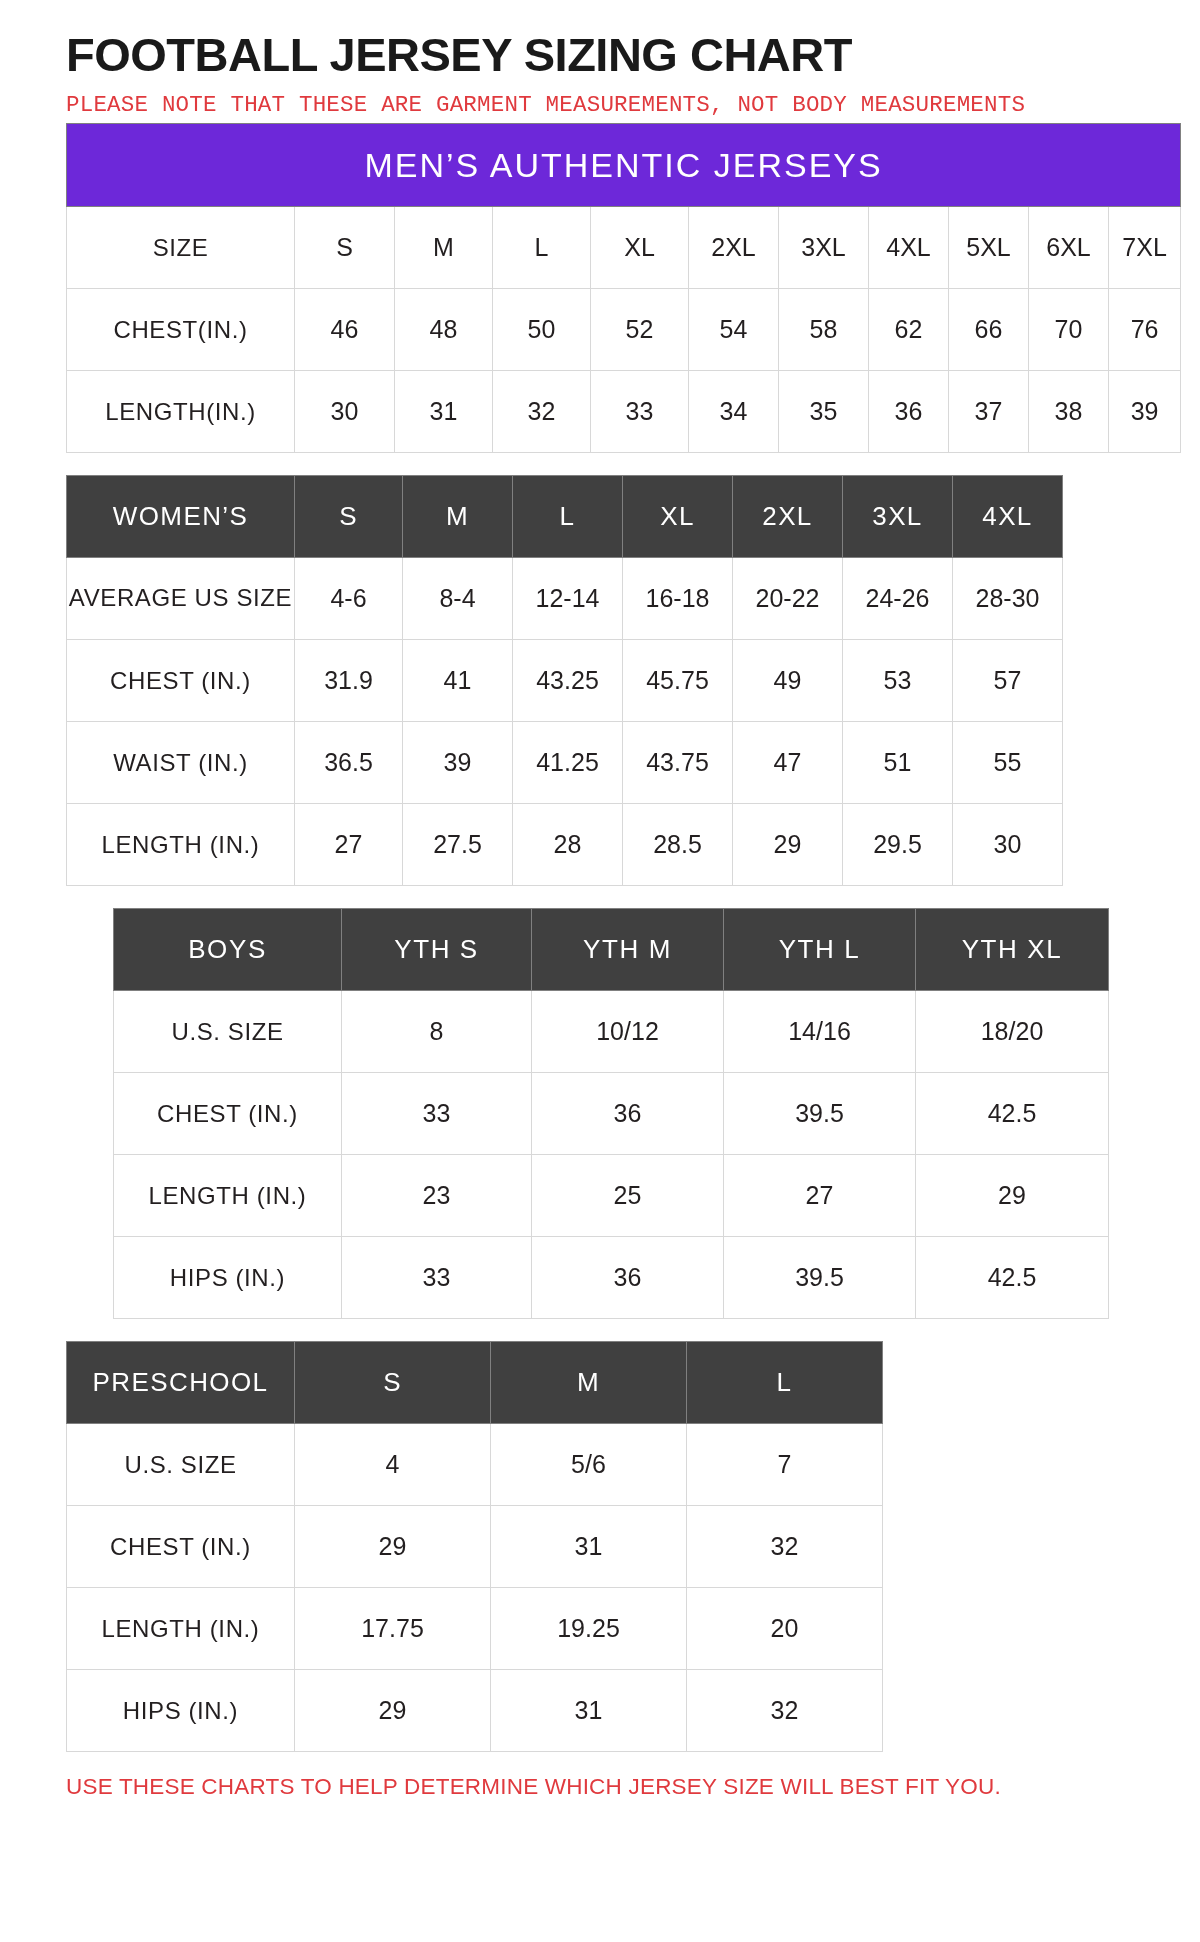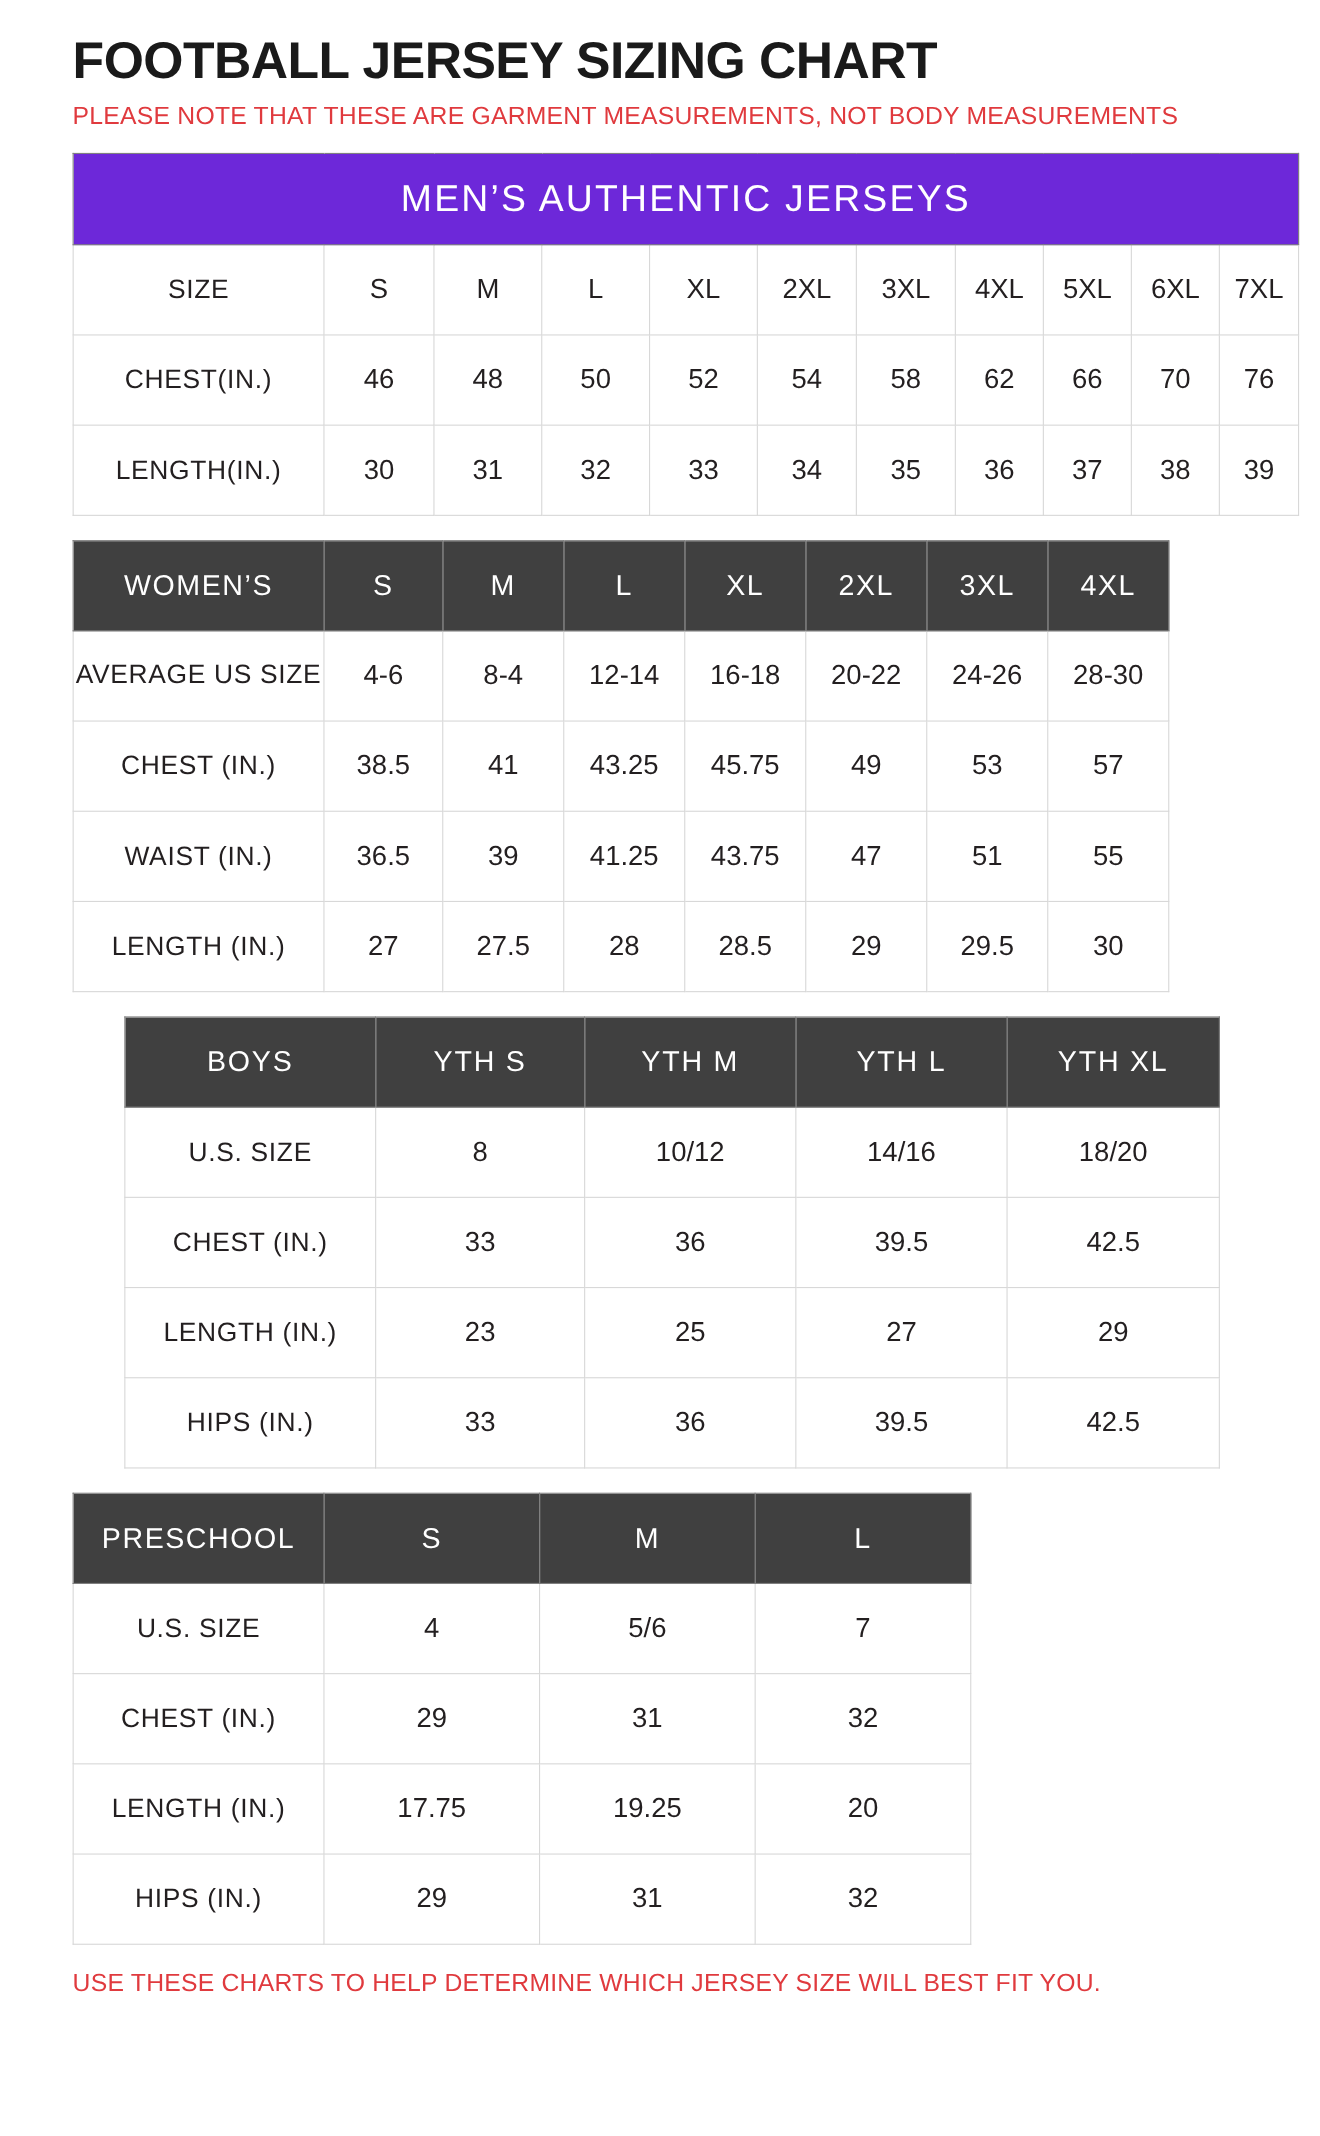--- a/index.html
+++ b/index.html
@@ -26,22 +26,23 @@
     line-height: 1.05;
     margin: 8px 0 12px 0;
     color: #1a1a1a;
     font-family: "Liberation Sans", sans-serif;
   }
   .doc-note {
     color: #e03a3e;
     font-size: 22.5px;
     line-height: 1.32;
     letter-spacing: 0.2px;
-    margin: 0 0 18px 0;
+    margin: 0 0 2px 0;
     max-width: 1100px;
+    font-family: Liberation Mono, monospace;
   }
   table.sz {
     border-collapse: collapse;
     table-layout: fixed;
     margin: 0 0 22px 0;
     border: 1px solid #d8d8d8;
   }
   table.sz td, table.sz th {
     border: 1px solid #d8d8d8;
     text-align: center;
@@ -200,21 +201,21 @@
         <td class="cell">4-6</td>
         <td class="cell">8-4</td>
         <td class="cell">12-14</td>
         <td class="cell">16-18</td>
         <td class="cell">20-22</td>
         <td class="cell">24-26</td>
         <td class="cell">28-30</td>
       </tr>
       <tr>
         <td class="rowhead">CHEST (IN.)</td>
-        <td class="cell">38.5</td>
+        <td class="cell">31.9</td>
         <td class="cell">41</td>
         <td class="cell">43.25</td>
         <td class="cell">45.75</td>
         <td class="cell">49</td>
         <td class="cell">53</td>
         <td class="cell">57</td>
       </tr>
       <tr>
         <td class="rowhead">WAIST (IN.)</td>
         <td class="cell">36.5</td>

